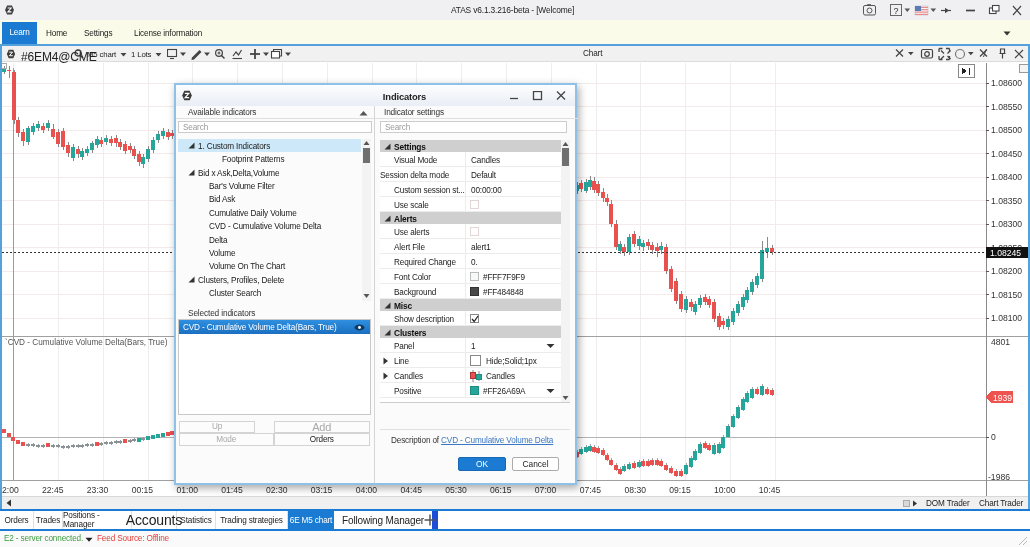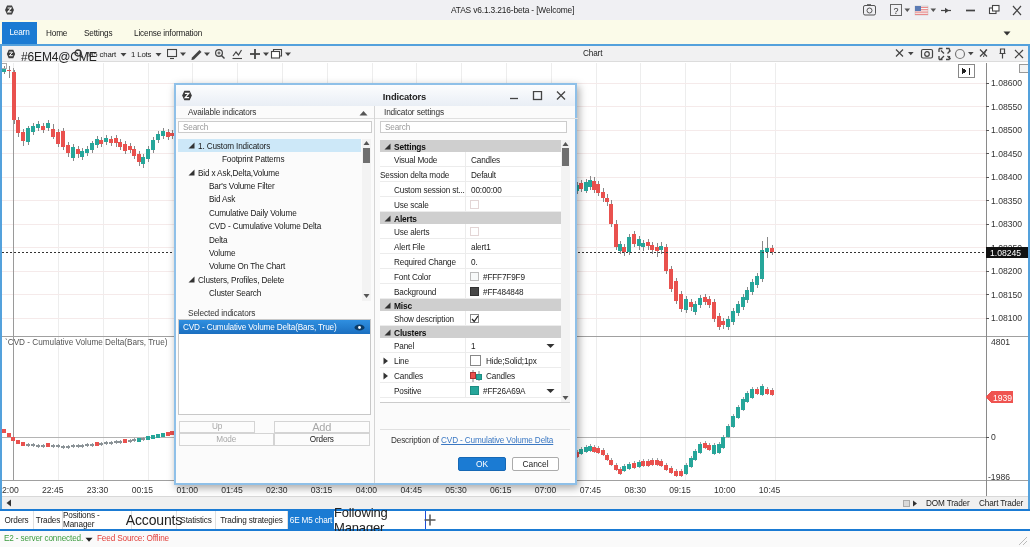--- a/index.html
+++ b/index.html
@@ -533,21 +533,21 @@
 <div class="abs" style="left:0;top:509px;width:1030px;height:2px;background:#1b7bd3"></div>
 <div class="abs" style="left:0;top:511px;width:1030px;height:18px;background:#fff"></div>
 <div class="abs" style="left:0;top:529px;width:1030px;height:2px;background:#1b7bd3"></div>
 <div class="abs" style="left:0px;top:511px;width:34px;height:18px;border-right:1px solid #e0e0e0;color:#222;font-size:8.2px;letter-spacing:-0.15px;display:flex;align-items:center;justify-content:center">Orders</div>
 <div class="abs" style="left:34px;top:511px;width:29px;height:18px;border-right:1px solid #e0e0e0;color:#222;font-size:8.2px;letter-spacing:-0.15px;display:flex;align-items:center;justify-content:center">Trades</div>
 <div class="abs" style="left:63px;top:511px;width:69px;height:18px;border-right:1px solid #e0e0e0;color:#222;font-size:8.2px;letter-spacing:-0.15px;display:flex;align-items:center;justify-content:center">Positions - Manager</div>
 <div class="abs" style="left:132px;top:511px;width:45px;height:18px;border-right:1px solid #e0e0e0;color:#222;font-size:14px;letter-spacing:-0.15px;display:flex;align-items:center;justify-content:center">Accounts</div>
 <div class="abs" style="left:177px;top:511px;width:39px;height:18px;border-right:1px solid #e0e0e0;color:#222;font-size:8.2px;letter-spacing:-0.15px;display:flex;align-items:center;justify-content:center">Statistics</div>
 <div class="abs" style="left:216px;top:511px;width:72px;height:18px;border-right:1px solid #e0e0e0;color:#222;font-size:8.2px;letter-spacing:-0.15px;display:flex;align-items:center;justify-content:center">Trading strategies</div>
 <div class="abs" style="left:288px;top:511px;width:46px;height:18px;background:#1b7bd3;color:#fff;font-size:8.2px;letter-spacing:-0.15px;display:flex;align-items:center;justify-content:center">6E M5 chart</div>
-<div class="abs" style="left:334px;top:511px;width:92px;height:18px;border-right:1px solid #1d4ed8;color:#222;font-size:13px;letter-spacing:-0.15px;display:flex;align-items:center;justify-content:center">Following Manager</div>
+<div class="abs" style="left:334px;top:511px;width:104px;height:18px;border-right:6px solid #1d4ed8;color:#222;font-size:10px;letter-spacing:-0.15px;display:flex;align-items:center;justify-content:center">Following Manager</div>
 <svg class="abs" style="left:424px;top:514px" width="12" height="12">
     <path d="M6 0.5 V11.5 M0.5 6 H11.5" stroke="#555" stroke-width="1.5"></path>
   </svg>
 
 <div class="abs" style="left:0;top:531px;width:1030px;height:16px;background:#fafafa"></div>
 <div class="t" style="left:4px;top:534px;color:#3d9c40">E2 - server connected.</div>
 <svg class="abs" style="left:85px;top:537px" width="8" height="6">
     <path d="M0.5 0.8 l3.5 4 l3.5 -4 z" fill="#222"></path>
   </svg>
 <div class="t" style="left:97px;top:534px;color:#e2413c">Feed Source: Offline</div>

